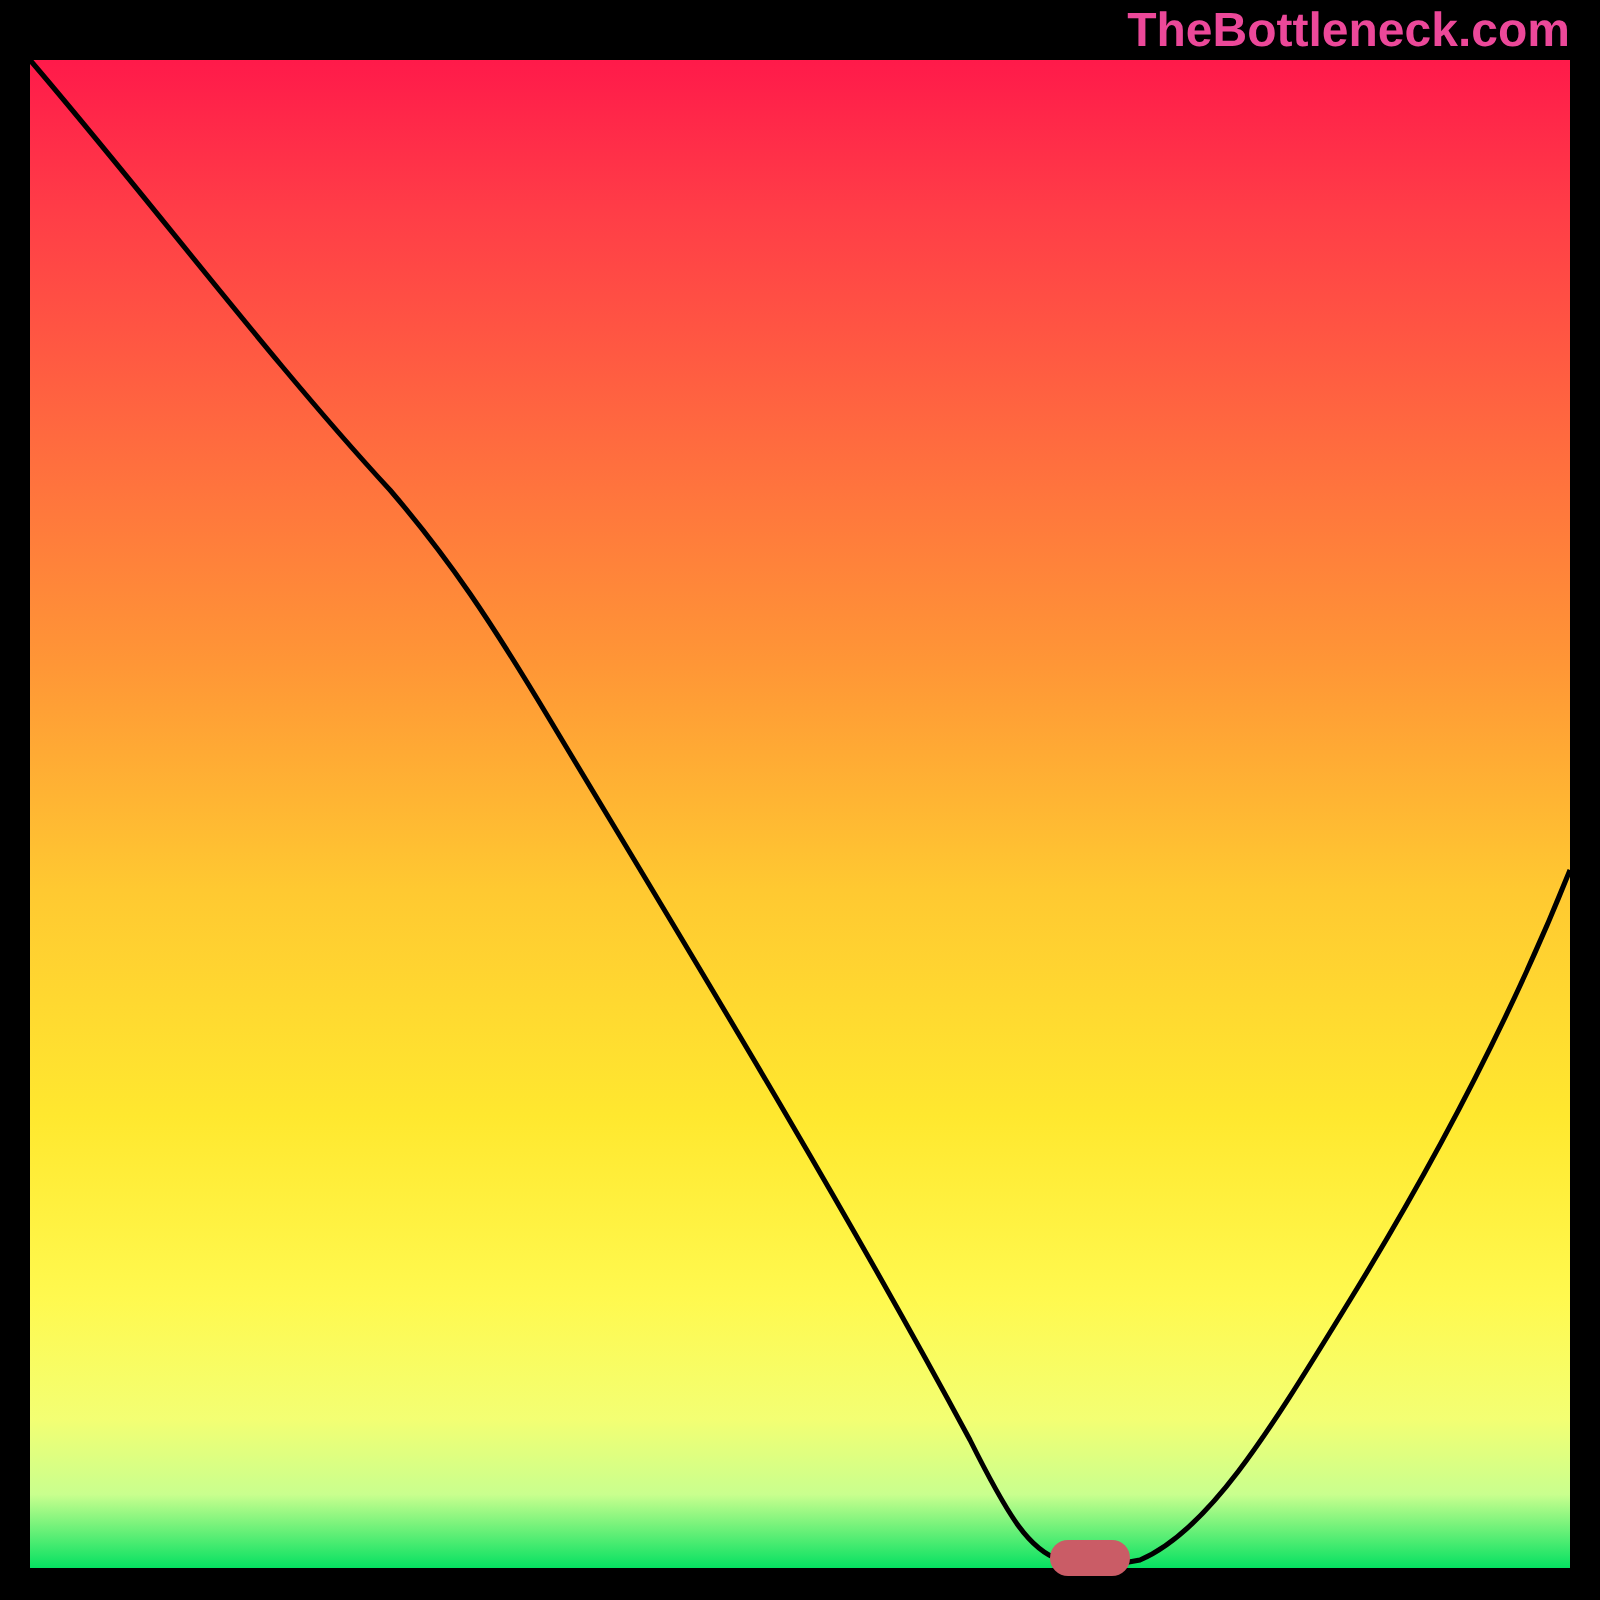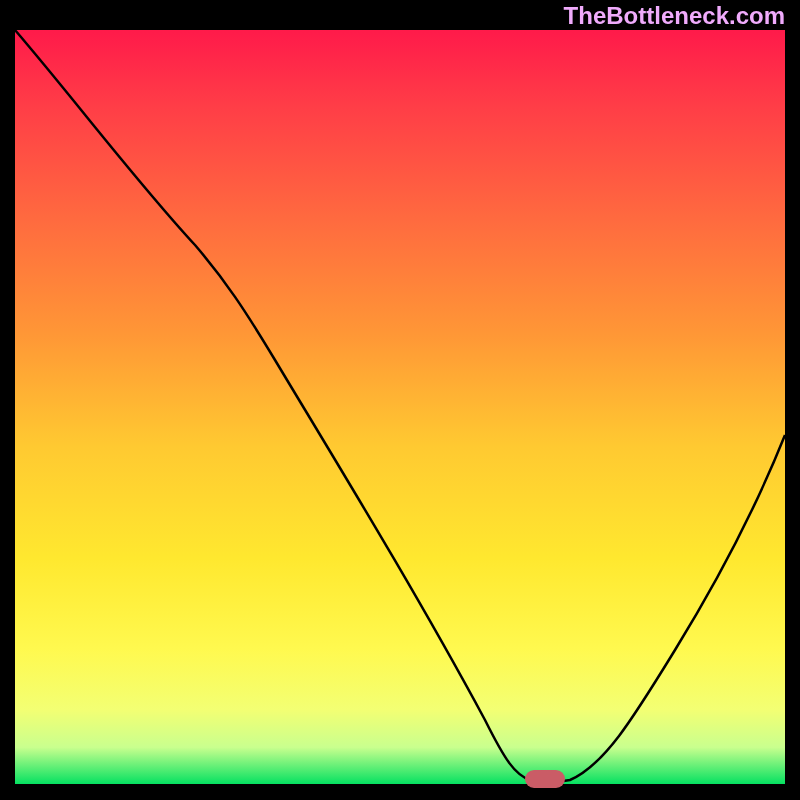--- a/index.html
+++ b/index.html
@@ -14,21 +14,21 @@
   .frame {
     position: relative;
     width: 800px;
     height: 800px;
     background: #000;
   }
   .watermark {
     position: absolute;
     top: 2px;
     right: 15px;
-    color: #f0abfc;
+    color: #ec4899;
     font-size: 24px;
     font-weight: 600;
     letter-spacing: 0px;
   }
   .plot {
     position: absolute;
     left: 15px;
     top: 30px;
     width: 770px;
     height: 755px;

